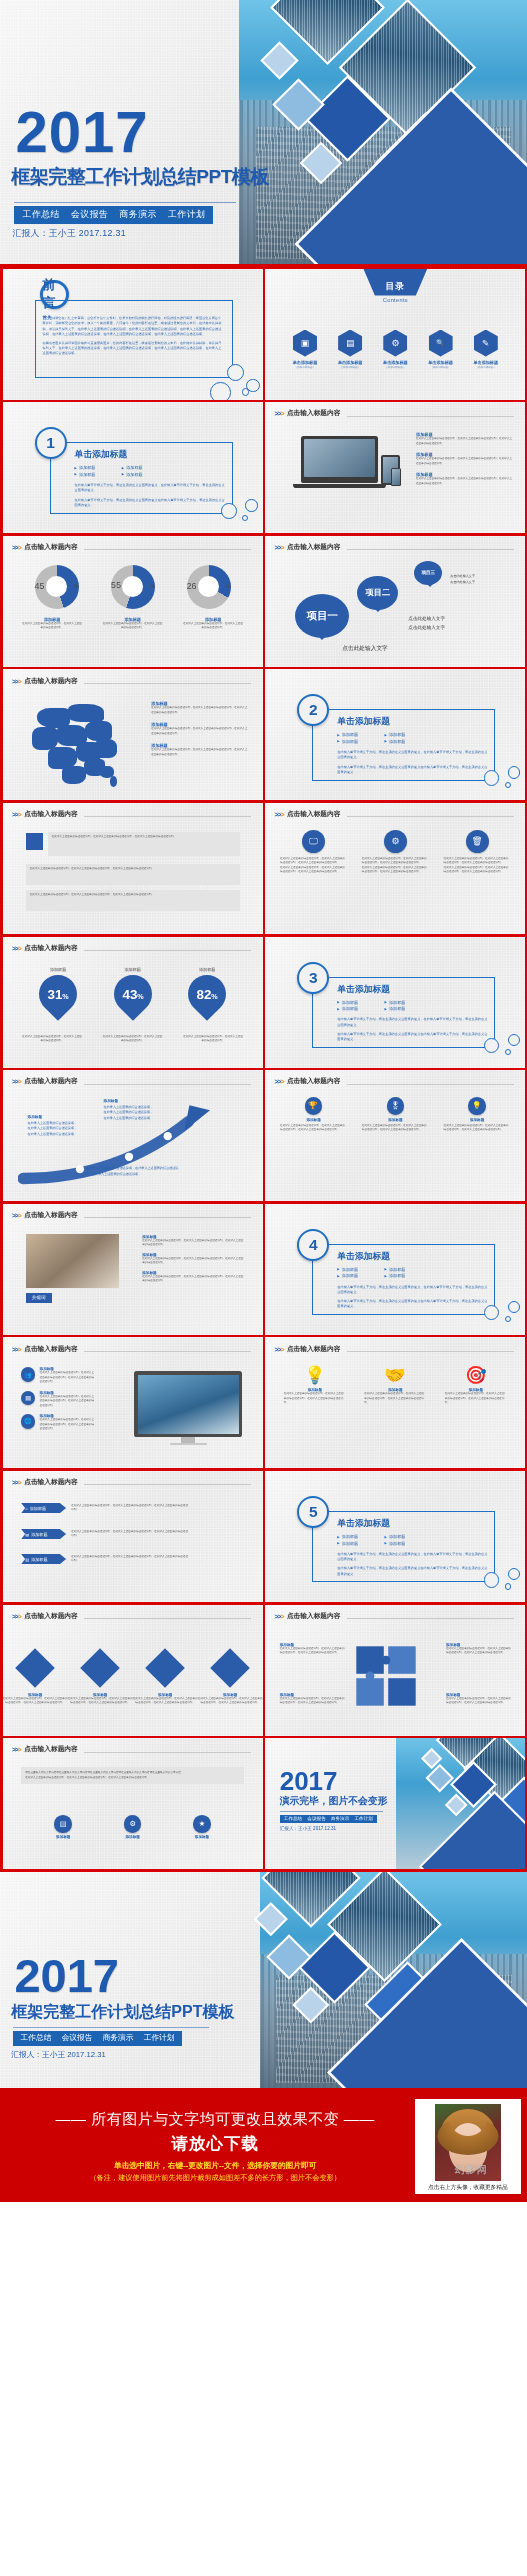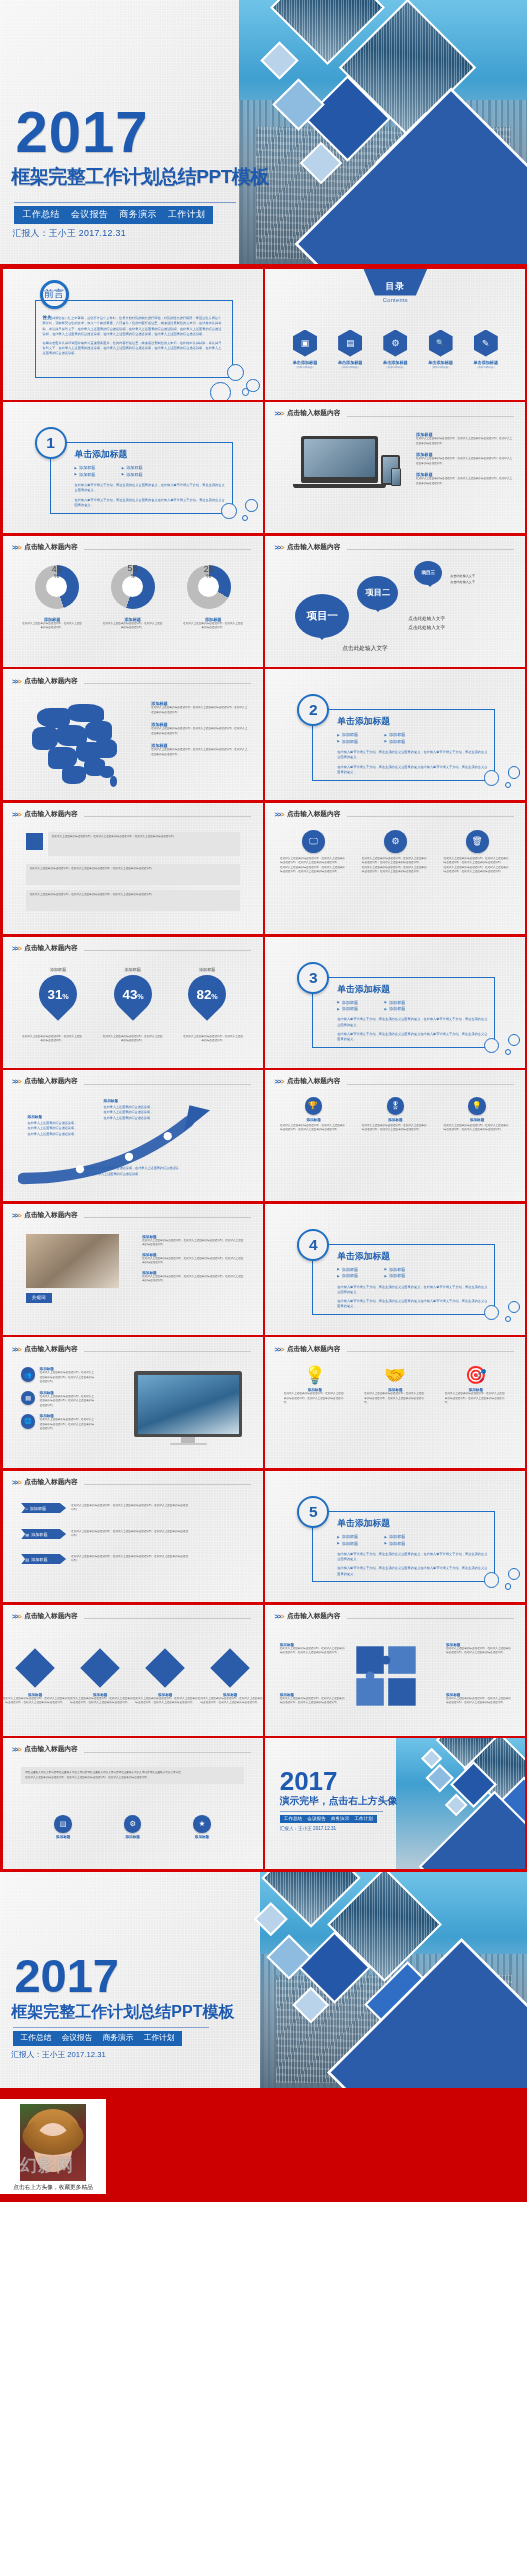--- a/index.html
+++ b/index.html
@@ -102,21 +102,21 @@
   .chev { color:#1f5fae; font-weight: bold; font-size: 6.7px; letter-spacing:-1px;}
   .chev b:last-child { color:#e8902a; }
   .sl-head-t { font-size: 6.7px; font-weight: bold; color: #333; white-space: nowrap;}
   .sl-head-rule { flex: 1; height: 0.5px; background: #c9c9c9; margin-left: 3.1px; margin-top: 4.1px;}
 
   
   .gear {
     position: absolute; width: 29px; height: 29px; border-radius: 50%;
     background: #f2f2f2; border: 3.1px solid #1f6fc4;
     display: flex; align-items: center; justify-content: center;
-    color: #1f5fae; font-size: 10px; font-weight: normal;
+    color: #1f5fae; font-size: 13px; font-weight: bold;
     box-shadow: 0 1px 2.1px rgba(0,0,0,.25);
   }
   .gear::before {
     content:""; position:absolute; inset:-5.7px; border-radius:50%;
     background:
       conic-gradient(#1f6fc4 0 6deg, transparent 6deg 22deg, #1f6fc4 22deg 28deg, transparent 28deg 45deg,
                      #1f6fc4 45deg 51deg, transparent 51deg 67deg, #1f6fc4 67deg 73deg, transparent 73deg 90deg,
                      #1f6fc4 90deg 96deg, transparent 96deg 112deg, #1f6fc4 112deg 118deg, transparent 118deg 135deg,
                      #1f6fc4 135deg 141deg, transparent 141deg 157deg, #1f6fc4 157deg 163deg, transparent 163deg 180deg,
                      #1f6fc4 180deg 186deg, transparent 186deg 202deg, #1f6fc4 202deg 208deg, transparent 208deg 225deg,
@@ -158,21 +158,21 @@
   }
   .sec-title { font-size: 8.8px; font-weight: bold; color:#1f5fae; }
   .bl { font-size: 4.1px; color:#1f5fae; display:flex; align-items:center; gap:2.1px;}
   .bl::before{content:"\25B6"; font-size:3.1px; color:#1f6fc4;}
 
   
   .donut { width: 44px; height: 44px; border-radius: 50%; position: relative; }
   .donut::after {
     content:""; position:absolute; inset: 11.3px; background:#fff; border-radius:50%;
   }
-  .donut-v { position:absolute; inset:0; display:flex; flex-direction:column; align-items:center; justify-content:flex-start;
+  .donut-v { position:absolute; inset:0; display:flex; flex-direction:row; align-items:center; justify-content:space-between;
              z-index:2; font-size: 8.8px; color:#4a4a4a; line-height:1; }
   .donut-v span { font-size: 5.7px; }
 
   
   .drop {
     width: 38px; height: 38px; background:#2a5caa;
     border-radius: 50% 50% 50% 0; transform: rotate(-45deg);
     display:flex; align-items:center; justify-content:center;
   }
   .drop span { transform: rotate(45deg); color:#fff; font-size: 13.4px; font-weight: bold; }
@@ -231,21 +231,21 @@
   .portrait .hair {
     position:absolute; left:50%; top:6%; transform:translateX(-50%);
     width:54px; height:47px; border-radius:50% 50% 40% 40%;
     background: linear-gradient(180deg,#c98b3f,#8f5a22);
   }
   .portrait .hair2 {
     position:absolute; left:50%; top:16%; transform:translateX(-50%);
     width:61px; height:38px; border-radius:50%;
     background: radial-gradient(circle at 50% 0%, rgba(201,139,63,.0) 38%, #b2762f 40%, #7d4d1c 100%);
   }
-  .wm { position:absolute; left:0; bottom:4.1px; color:rgba(255,255,255,.55); font-size:17px; font-weight:bold;
+  .wm { position:absolute; left:20px; bottom:4.1px; color:rgba(255,255,255,.55); font-size:10px; font-weight:bold;
         letter-spacing:1px; text-shadow:0 0 1px rgba(0,0,0,.4);}
   .banner-cap { font-size:5.7px; color:#222; margin-top:2.6px; }
 
   .tiny { font-size: 2.6px; color:#555; line-height:1.7; }
   .tiny-b { font-size: 3.6px; color:#1f5fae; font-weight:bold; }
   .mini-t { font-size: 4.1px; font-weight:bold; color:#1f5fae; }
 </style>
 </head>
 <body>
 
@@ -921,21 +921,21 @@
       <div class="diamond d-img" style="right:2.1px;  top:7.2px;  width:47px; height:47px;"></div>
       <div class="diamond d-blue" style="right:37px; top:32px;  width:29px; height:29px;"></div>
       <div class="diamond d-lt" style="right:88px;top:14.4px;  width:11.3px; height:11.3px;"></div>
       <div class="diamond d-lt2" style="right:78px;top:32px;  width:15.5px; height:15.5px;"></div>
       <div class="diamond d-lt" style="right:63px;top:61px; width:12.4px; height:12.4px;"></div>
       <div class="diamond d-blue2" style="right:-16.5px;top:49px;  width:36px; height:36px;"></div>
       <div style="position:absolute; right:-20.6px; bottom:-49px; width:103px; height:103px; background:#2a5caa; transform:rotate(45deg); box-shadow:0 0 0 2.1px #fff;"></div>
 
       <div style="position:absolute; left:14.4px; top:31px;">
         <div style="font-size:26px; font-weight:bold; color:#1d5ab0; line-height:.95;">2017</div>
-        <div style="font-size:9.8px; font-weight:bold; color:#1d5ab0; margin-top:1px;">演示完毕，点击右上方头像</div>
+        <div style="font-size:9.8px; font-weight:bold; color:#1d5ab0; margin-top:1px;">演示完毕，图片不会变形</div>
         <div style="width:103px;height:0.5px;background:#1d5ab0;margin-top:3.1px;opacity:.5;"></div>
         <div style="background:#1c63b4;color:#fff;font-size:4.6px;padding:1.5px 4.1px;display:flex;gap:5.2px;margin-top:3.1px;width:fit-content;">
           <span>工作总结</span>
           <span>会议报告</span>
           <span>商务演示</span>
           <span>工作计划</span>
         </div>
         <div style="font-size:4.6px;color:#1d5ab0;margin-top:3.1px;">汇报人：王小王  2017.12.31</div>
       </div>
     </div>
@@ -962,20 +962,26 @@
         <span>会议报告</span>
         <span>商务演示</span>
         <span>工作计划</span>
       </div>
       <div style="position:absolute; left:11.3px; top:178px; font-size:7.7px; color:#1d5ab0;">汇报人：王小王  2017.12.31</div>
     </div>
   </section>
 
   <section class="banner">
     <div class="banner-in">
+      <div class="banner-left">
+        <div class="b1">—— 所有图片与文字均可更改且效果不变 ——</div>
+        <div class="b2">请放心下载</div>
+        <div class="b3">单击选中图片，右键--更改图片--文件，选择你要的图片即可</div>
+        <div class="b4">（备注，建议使用图片前先将图片裁剪成如图差不多的长方形，图片不会变形）</div>
+      </div>
       <div class="banner-right">
         <div class="portrait">
           <div class="hair"></div>
           <div class="face"></div>
           <div class="hair2"></div>
           <div class="wm">幻影网</div>
         </div>
         <div class="banner-cap">点击右上方头像，收藏更多精品</div>
       </div>
     </div>

